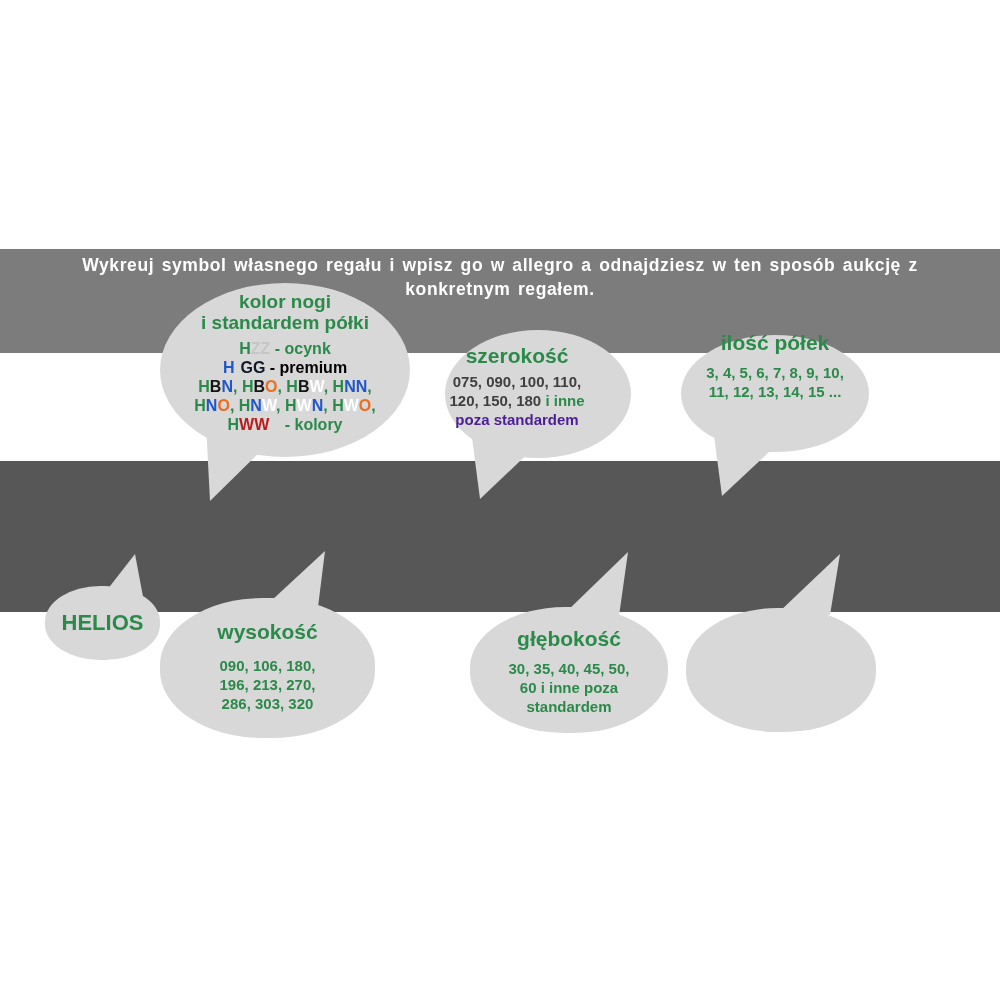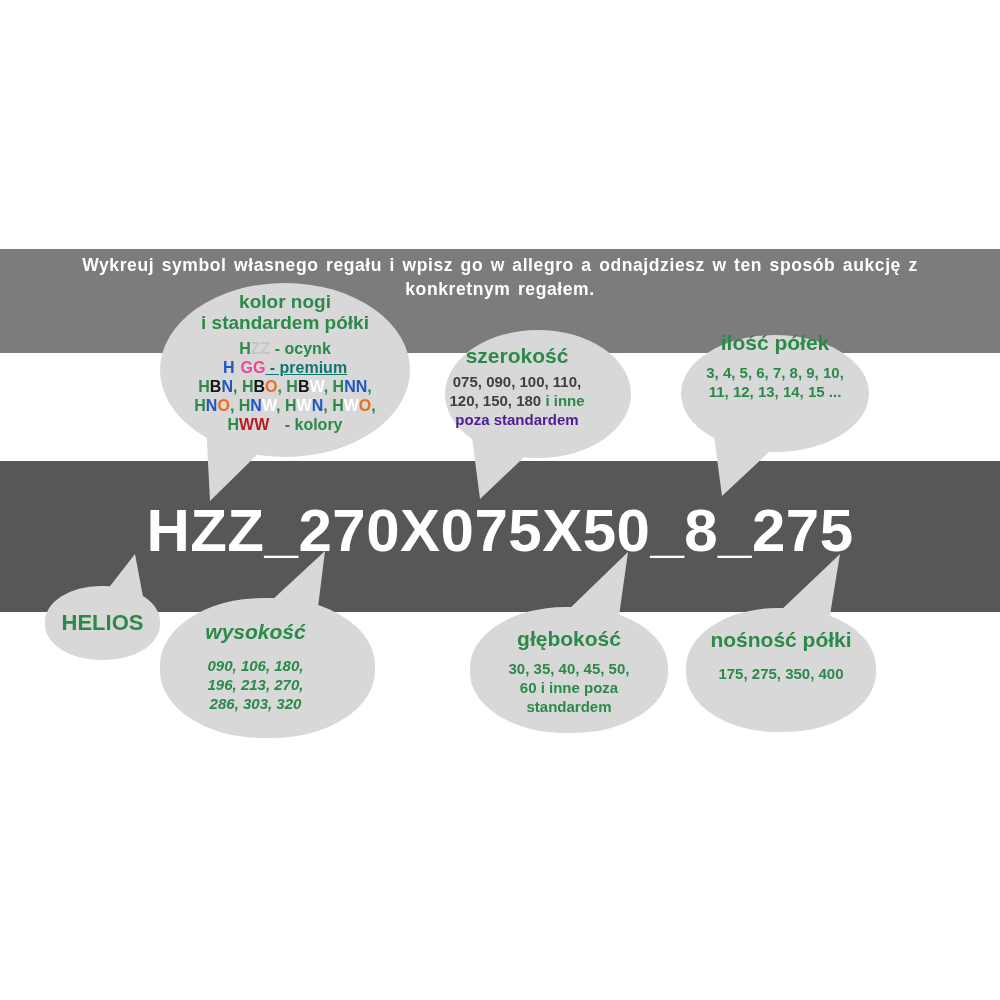--- a/index.html
+++ b/index.html
@@ -55,28 +55,27 @@
   </svg>
 
   <div class="bubble" style="left:160px;top:283px;width:250px;height:174px;"></div>
   <div class="bubble" style="left:445px;top:330px;width:186px;height:128px;"></div>
   <div class="bubble" style="left:681px;top:335px;width:188px;height:117px;"></div>
   <div class="bubble" style="left:45px;top:586px;width:115px;height:74px;border-radius:48%;"></div>
   <div class="bubble" style="left:160px;top:598px;width:215px;height:140px;border-radius:48%;"></div>
   <div class="bubble" style="left:470px;top:607px;width:198px;height:126px;border-radius:48%;"></div>
   <div class="bubble" style="left:686px;top:608px;width:190px;height:124px;border-radius:48%;"></div>
 
-  <div class="code-text">HZZ_270X075X50_8_275</div>
 
   <div class="btext" style="left:160px;top:291px;width:250px;">
     <div class="kolor-title">kolor nogi</div>
     <div class="kolor-title">i standardem półki</div>
     <div style="height:6px;"></div>
     <div class="kolor-line"><span style="color: rgb(43, 138, 73);">H</span><span style="color: rgb(198, 198, 198);">ZZ</span><span style="color: rgb(43, 138, 73);"> - ocynk</span></div>
-    <div class="kolor-line"><span style="color: rgb(33, 86, 201);">H</span><span style="color: #ec4899; margin-left: 6px;">GG</span><span style="color: #0f766e; text-decoration: underline;"> - premium</span></div>
+    <div class="kolor-line"><span style="color: rgb(33, 86, 201);">H</span><span style="color: #0f172a; margin-left: 6px;">GG</span><span style="color: #000000;"> - premium</span></div>
     <div class="kolor-line"><span style="color: rgb(43, 138, 73);">H</span><span style="color: rgb(21, 21, 21);">B</span><span style="color: rgb(33, 86, 201);">N</span><span style="color: rgb(43, 138, 73);">, </span><span style="color: rgb(43, 138, 73);">H</span><span style="color: rgb(21, 21, 21);">B</span><span style="color: rgb(236, 110, 30);">O</span><span style="color: rgb(43, 138, 73);">, </span><span style="color: rgb(43, 138, 73);">H</span><span style="color: rgb(21, 21, 21);">B</span><span style="color: rgb(255, 255, 255);">W</span><span style="color: rgb(43, 138, 73);">, </span><span style="color: rgb(43, 138, 73);">H</span><span style="color: rgb(33, 86, 201);">NN</span><span style="color: rgb(43, 138, 73);">,</span></div>
     <div class="kolor-line"><span style="color: rgb(43, 138, 73);">H</span><span style="color: rgb(33, 86, 201);">N</span><span style="color: rgb(236, 110, 30);">O</span><span style="color: rgb(43, 138, 73);">, </span><span style="color: rgb(43, 138, 73);">H</span><span style="color: rgb(33, 86, 201);">N</span><span style="color: rgb(255, 255, 255);">W</span><span style="color: rgb(43, 138, 73);">, </span><span style="color: rgb(43, 138, 73);">H</span><span style="color: rgb(255, 255, 255);">W</span><span style="color: rgb(33, 86, 201);">N</span><span style="color: rgb(43, 138, 73);">, </span><span style="color: rgb(43, 138, 73);">H</span><span style="color: rgb(255, 255, 255);">W</span><span style="color: rgb(236, 110, 30);">O</span><span style="color: rgb(43, 138, 73);">,</span></div>
     <div class="kolor-line"><span style="color: rgb(43, 138, 73);">H</span><span style="color: #b91c1c;">WW</span><span style="color: rgb(43, 138, 73); margin-left: 11px;"> - kolory</span></div>
   </div>
 
   <div class="btext" style="left:424px;top:344px;width:186px;">
     <div class="btitle">szerokość</div>
     <div style="height:4px;"></div>
     <div class="bline"><span style="color: rgb(63, 63, 63);">075, 090, 100, 110,</span></div>
     <div class="bline"><span style="color: rgb(63, 63, 63);">120, 150, 180 </span><span style="color: rgb(43, 138, 73);"> i inne</span></div>
@@ -87,35 +86,30 @@
     <div class="btitle">ilość półek</div>
     <div style="height:8px;"></div>
     <div class="bline">3, 4, 5, 6, 7, 8, 9, 10,</div>
     <div class="bline">11, 12, 13, 14, 15 ...</div>
   </div>
 
   <div class="btext" style="left:45px;top:610px;width:115px;">
     <div class="helios-label">HELIOS</div>
   </div>
 
-  <div class="btext" style="left:148px;top:620px;width:215px;font-style:italic;">
+  <div class="btext" style="left:160px;top:620px;width:215px;">
     <div class="btitle">wysokość</div>
     <div style="height:12px;"></div>
     <div class="bline">090, 106, 180,</div>
     <div class="bline">196, 213, 270,</div>
     <div class="bline">286, 303, 320</div>
   </div>
 
   <div class="btext" style="left:470px;top:627px;width:198px;">
     <div class="btitle">głębokość</div>
     <div style="height:8px;"></div>
     <div class="bline">30, 35, 40, 45, 50,</div>
     <div class="bline">60 i inne poza</div>
     <div class="bline">standardem</div>
   </div>
 
-  <div class="btext" style="left:686px;top:628px;width:190px;">
-    <div class="btitle">nośność półki</div>
-    <div style="height:12px;"></div>
-    <div class="bline">175, 275, 350, 400</div>
-  </div>
 
 </div>
 
 </body></html>

